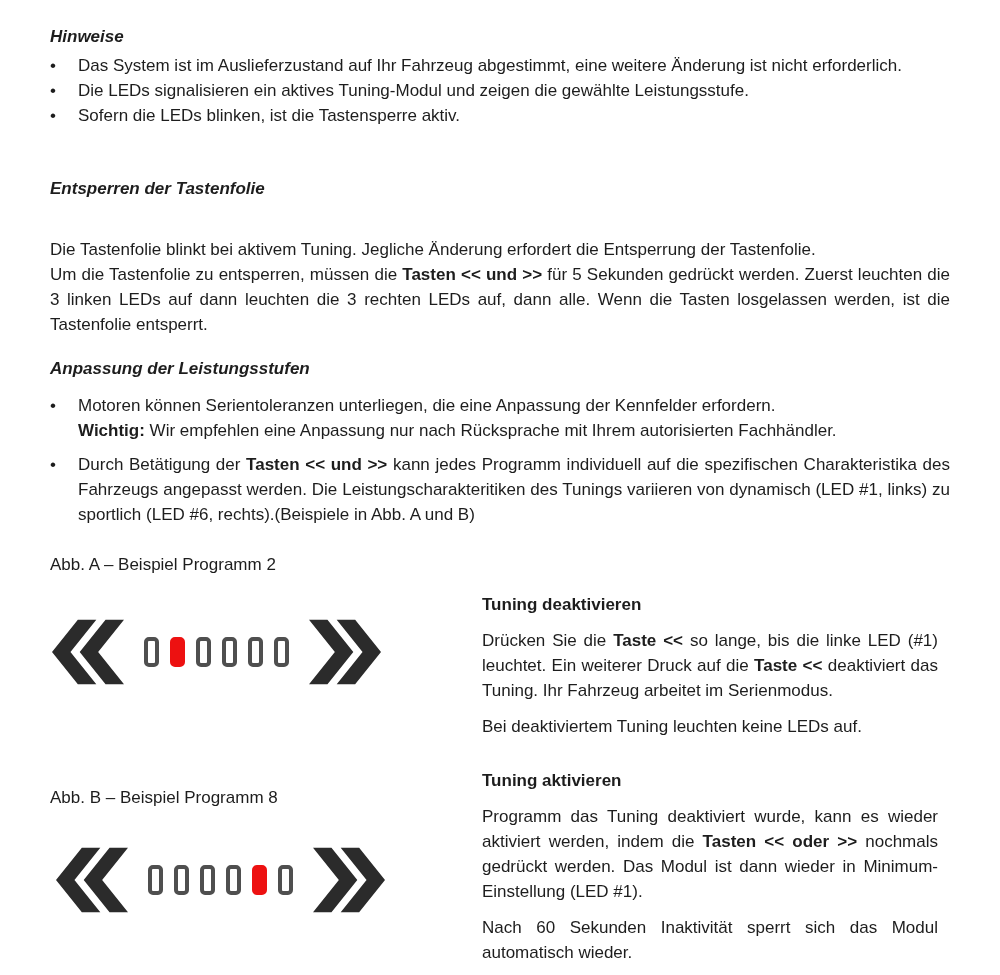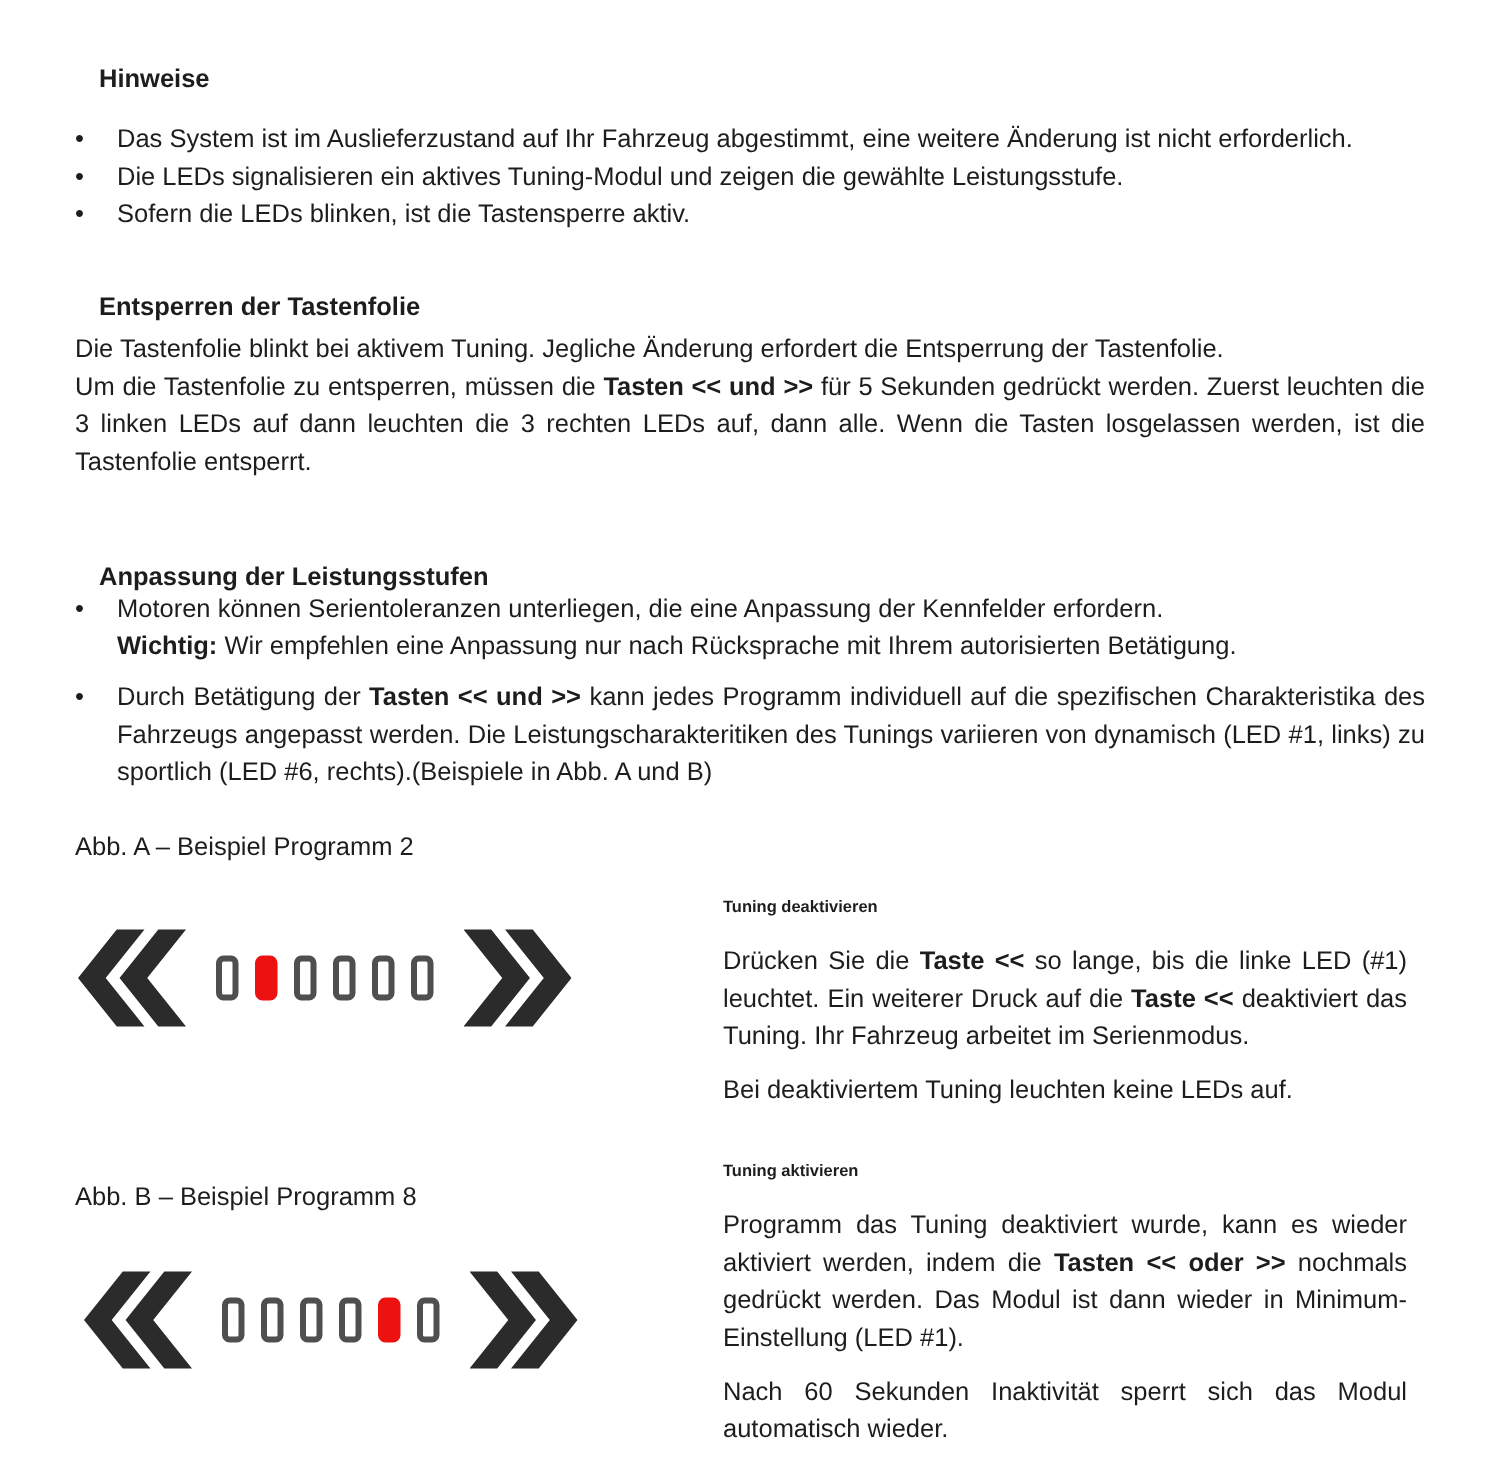--- a/index.html
+++ b/index.html
@@ -2,24 +2,24 @@
 <html style="--background: #ffffff; --text: #1d1d1d; --chevron: #2b2b2b; --led-outline: #4f4f4f; --led-fill: #ffffff; --led-active: #ed1111;"><head>
 <meta charset="utf-8">
 <style>
   html,body{margin:0;padding:0;background:#fff;}
   .page{
     position:relative;width:1000px;height:975px;overflow:hidden;
     background:var(--background,#fff);color:var(--text,#1d1d1d);
     font-family:"Liberation Sans","DejaVu Sans",sans-serif;
   }
   .abs{position:absolute;}
-  h2{font-size:17px;font-weight:bold;margin:16px;line-height:22px;color:var(--text,#1d1d1d);}
-  h3{font-size:11px;font-weight:bold;margin:0 0 11px;line-height:24px;color:var(--text,#1d1d1d);}
+  h2{font-size:17px;font-weight:bold;margin:0;line-height:22px;color:var(--text,#1d1d1d);font-style:italic;}
+  h3{font-size:17px;font-weight:bold;margin:0 0 11px;line-height:24px;color:var(--text,#1d1d1d);}
   .body-text{font-size:17px;line-height:25px;margin:0;}
-  .justify{text-align:justify;text-justify:inter-word;}
+  .justify{text-align:justify;text-justify:inter-word;margin-top:17px;}
   ul.bullets{list-style:none;margin:5px 0 0;padding:0;}
   li.bullet{display:flex;font-size:17px;line-height:25px;}
   li.bullet.gap{margin-top:9px;}
   .marker{flex:0 0 28px;width:28px;}
   .btext{flex:1;text-align:justify;text-justify:inter-word;}
   .fig-label{font-size:17px;line-height:22px;}
   .figure{display:flex;align-items:center;gap:20px;}
   .chev{width:72px;height:70px;color:var(--chevron,#2b2b2b);flex:0 0 auto;}
   .chev svg{display:block;width:100%;height:100%;}
   .led-strip{display:flex;gap:11px;align-items:center;height:70px;}
@@ -60,21 +60,21 @@
     <span>Die Tastenfolie blinkt bei aktivem Tuning. Jegliche Änderung erfordert die Entsperrung der Tastenfolie.</span><br>
     <span>Um die Tastenfolie zu entsperren, müssen die </span><b>Tasten &lt;&lt; und &gt;&gt;</b><span> für 5 Sekunden gedrückt werden. Zuerst leuchten die 3 linken LEDs auf dann leuchten die 3 rechten LEDs auf, dann alle. Wenn die Tasten losgelassen werden, ist die Tastenfolie entsperrt.</span>
   </p>
 
   <h2 class="abs" style="left:50px;top:358px;">Anpassung der Leistungsstufen</h2>
   <ul class="abs bullets" style="left:50px;top:388px;width:900px;">
     <li class="bullet">
       <span class="marker">•</span>
       <span class="btext">
         <span>Motoren können Serientoleranzen unterliegen, die eine Anpassung der Kennfelder erfordern.</span><br>
-        <b>Wichtig:</b><span> Wir empfehlen eine Anpassung nur nach Rücksprache mit Ihrem autorisierten Betätigung.</span>
+        <b>Wichtig:</b><span> Wir empfehlen eine Anpassung nur nach Rücksprache mit Ihrem autorisierten Fachhändler.</span>
       </span>
     </li>
     <li class="bullet gap">
       <span class="marker">•</span>
       <span class="btext">
         <span>Durch Betätigung der </span><b>Tasten &lt;&lt; und &gt;&gt;</b><span> kann jedes Programm individuell auf die spezifischen Charakteristika des Fahrzeugs angepasst werden. Die Leistungscharakteritiken des Tunings variieren von dynamisch (LED #1, links) zu sportlich (LED #6, rechts).(Beispiele in Abb. A und B)</span>
       </span>
     </li>
   </ul>
 

